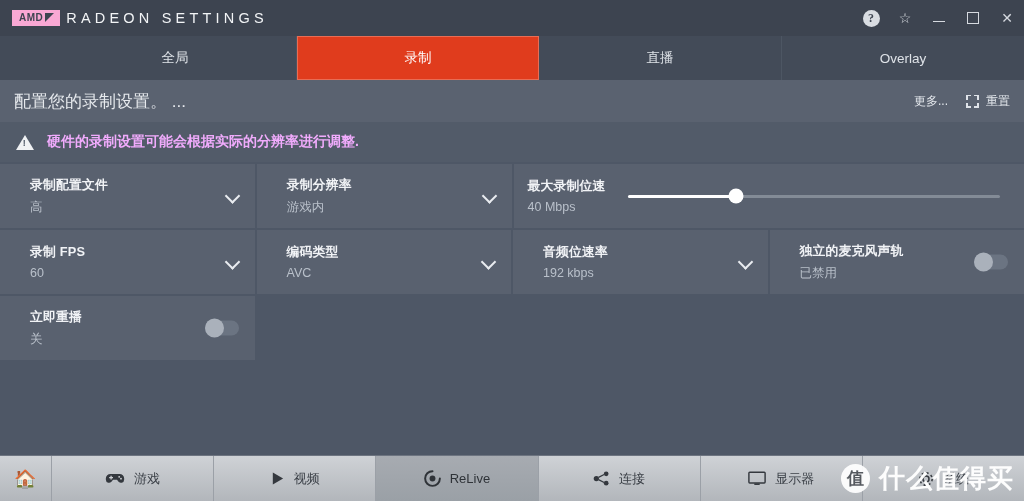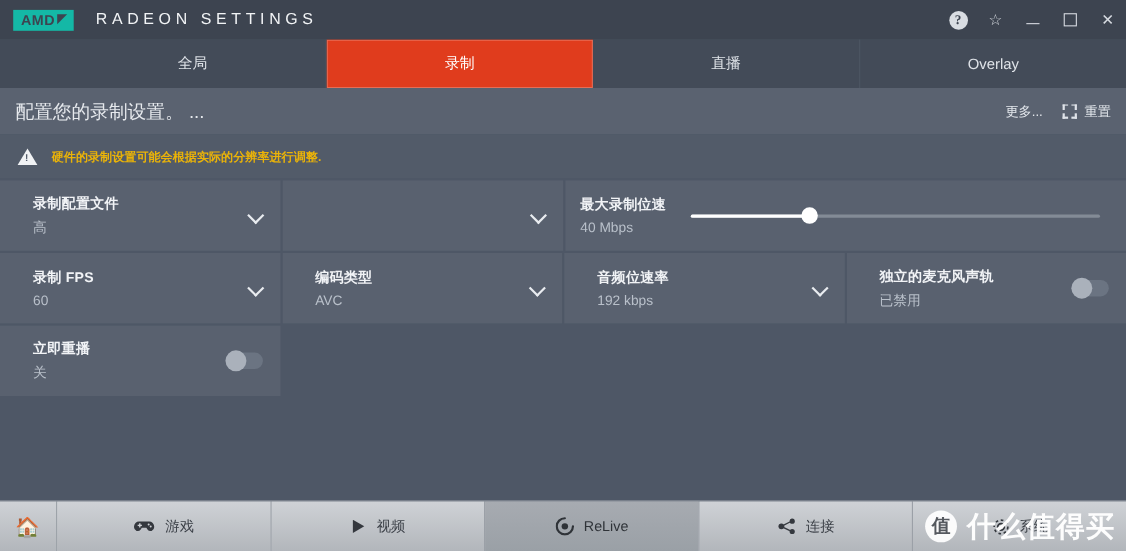--- a/index.html
+++ b/index.html
@@ -11,32 +11,32 @@
     -webkit-font-smoothing:antialiased;
   }
   #app { position:relative; width:1024px; height:501px; background:#4e5766; }
 
   
   .titlebar {
     position:absolute; top:0; left:0; width:1024px; height:36px;
     background:#3d4450; display:flex; align-items:center;
   }
   .amd-logo {
-    margin-left:12px; background:#14b8a6; color:#3d4450;
-    font-weight:bold; font-size:13px; letter-spacing:0.5px;
+    margin-left:12px; background:#f9a8d4; color:#3d4450;
+    font-weight:bold; font-size:10px; letter-spacing:0.5px;
     padding:3px 6px 3px 7px; line-height:1;
     display:flex; align-items:center; gap:2px;
   }
   .amd-logo .arrow {
     width:0; height:0; border-left:9px solid #3d4450;
     border-bottom:9px solid transparent; display:inline-block;
     position:relative; top:-1px;
   }
   .app-title {
-    margin-left:20px; font-size:14.5px; letter-spacing:4.2px;
+    margin-left:6px; font-size:14.5px; letter-spacing:4.2px;
     color:#f2f4f6; font-weight:400;
   }
   .winctl { position:absolute; right:0; top:0; height:36px; display:flex; align-items:center; }
   .winbtn {
     width:34px; height:36px; display:flex; align-items:center; justify-content:center;
     color:#d6dae0; font-size:14px; cursor:default;
   }
   .help-circle {
     width:17px; height:17px; border-radius:50%; background:#d9dde2; color:#3d4450;
     display:flex; align-items:center; justify-content:center;
@@ -93,21 +93,21 @@
   }
   .warn-icon {
     margin-left:16px; width:0; height:0;
     border-left:9px solid transparent; border-right:9px solid transparent;
     border-bottom:15px solid #f0f2f4; position:relative;
   }
   .warn-icon::after {
     content:"!"; position:absolute; left:-2.2px; top:3px;
     font-size:9px; color:#525b69; font-weight:bold;
   }
-  .warn-text { margin-left:13px; font-size:11px; color:#eab308; font-weight:bold; }
+  .warn-text { margin-left:13px; font-size:14px; color:#f0abfc; font-weight:bold; }
 
   
   .grid { position:absolute; top:164px; left:0; width:1024px; }
   .row { display:flex; gap:2px; margin-bottom:2px; }
   .card {
     background:#59616f; height:64px; position:relative;
     display:flex; align-items:center; padding:0 14px;
   }
   .card.w256 { width:255px;padding-left:30px; }
   .card-body { display:flex; flex-direction:column; gap:5px; }
@@ -252,20 +252,24 @@
     <div class="row">
       <div class="card w256">
         <div class="card-body">
           <span class="card-label">录制配置文件</span>
           <span class="card-value">高</span>
         </div>
         <span class="chevron"></span>
       </div>
 
       <div class="card w256">
+        <div class="card-body">
+          <span class="card-label">录制分辨率</span>
+          <span class="card-value">游戏内</span>
+        </div>
         <span class="chevron"></span>
       </div>
 
       <div class="slider-card">
         <div class="card-body">
           <span class="card-label">最大录制位速</span>
           <span class="card-value">40 Mbps</span>
         </div>
         <div class="slider-wrap">
           <div class="slider-track">
@@ -369,20 +373,29 @@
         <svg width="17" height="15" viewBox="0 0 18 16">
           <circle cx="14" cy="3" r="2.5" fill="#34383e"></circle>
           <circle cx="14" cy="13" r="2.5" fill="#34383e"></circle>
           <circle cx="3.5" cy="8" r="2.8" fill="#34383e"></circle>
           <path d="M5.8 6.8L11.8 3.8M5.8 9.2L11.8 12.2" stroke="#34383e" stroke-width="1.3"></path>
         </svg>
       </span>
       <span>连接</span>
     </div>
 
+    <div class="nav-item flex">
+      <span class="nav-icon">
+        <svg width="18" height="15" viewBox="0 0 20 16">
+          <rect x="1" y="1" width="18" height="12" rx="1" fill="none" stroke="#34383e" stroke-width="1.6"></rect>
+          <rect x="7" y="13.4" width="6" height="1.8" fill="#34383e"></rect>
+        </svg>
+      </span>
+      <span>显示器</span>
+    </div>
 
     <div class="nav-item flex">
       <span class="nav-icon">
         <svg width="16" height="16" viewBox="0 0 16 16">
           <circle cx="8" cy="8" r="3" fill="none" stroke="#34383e" stroke-width="1.5"></circle>
           <circle cx="8" cy="8" r="6.2" fill="none" stroke="#34383e" stroke-width="1.5" stroke-dasharray="2.4 2.4"></circle>
         </svg>
       </span>
       <span>系统</span>
     </div>

